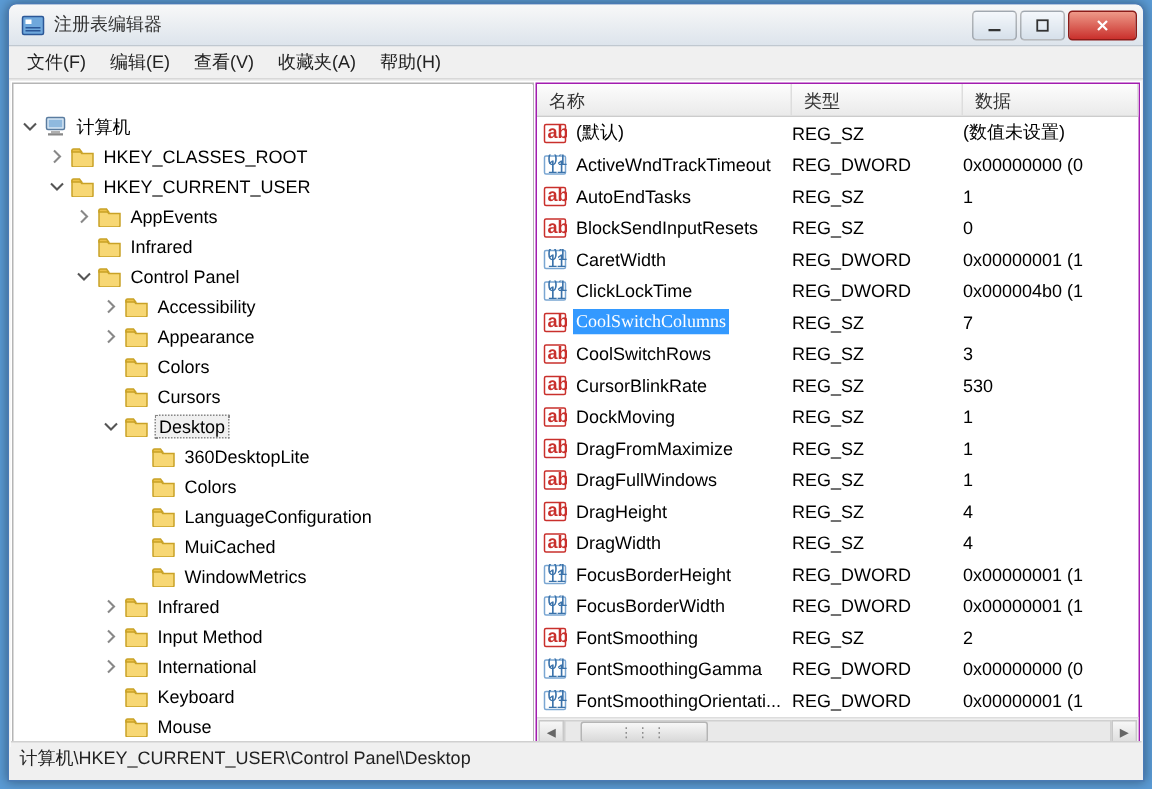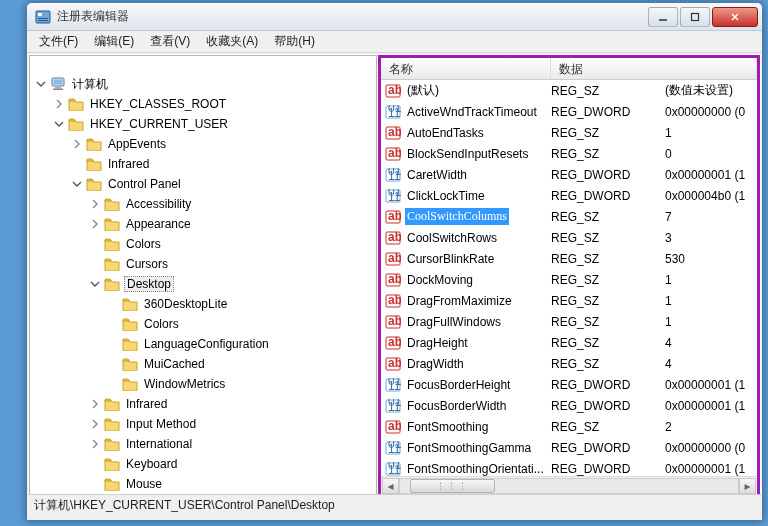--- a/index.html
+++ b/index.html
@@ -1,35 +1,35 @@
 <!DOCTYPE html>
 <html><head>
 <meta charset="utf-8">
 <style>
 * { margin: 0; padding: 0; box-sizing: border-box; font-family: "Microsoft YaHei", "Segoe UI", Tahoma, sans-serif; font-size: 12px; }
 body { background: #5b9bd5; width: 768px; height: 526px; overflow: hidden; position: relative; }
 
 
-.window { position: absolute; top: 2px; left: 5px; right: 5px; bottom: 5px; background: #f0f0f0; border: 1px solid #4a7bb5; border-radius: 6px 6px 0 0; box-shadow: 0 0 8px rgba(0,0,0,0.4); overflow: hidden; margin-left: 21px; }
+.window { position: absolute; top: 2px; left: 5px; right: 5px; bottom: 5px; background: #f0f0f0; border: 1px solid #4a7bb5; border-radius: 6px 6px 0 0; box-shadow: 0 0 8px rgba(0,0,0,0.4); overflow: hidden; }
 .titlebar { height: 28px; background: linear-gradient(to bottom, #f8f8f8, #dde4ec); display: flex; align-items: center; padding: 0 4px 0 8px; border-bottom: 1px solid #c0c8d0; }
 .titlebar .app-icon { width: 16px; height: 16px; margin-right: 6px; }
 .titlebar .title { flex: 1; color: #333; }
 .winbtns { display: flex; gap: 0; }
 .winbtn { width: 30px; height: 20px; border: 1px solid rgba(0,0,0,0.25); display: flex; align-items: center; justify-content: center; color: #444; background: linear-gradient(to bottom, #f4f7fb, #d6e0ea); border-radius: 3px; margin-left: 2px; }
 .winbtn.close { background: linear-gradient(to bottom, #e98, #c9302c); color: #fff; border-color: #8b1b18; width: 46px; }
 .winbtn svg { width: 10px; height: 10px; }
 
 
 .menubar { height: 22px; background: #f0f0f0; display: flex; align-items: flex-start; padding: 0 4px; border-bottom: 1px solid #d8d8d8; }
 .menuitem { padding: 2px 8px; color: #222; cursor: default; }
 
 
 .content { position: absolute; top: 51px; left: 1px; right: 1px; bottom: 22px; display: flex; background: #fff; }
 .tree { width: 348px; border: 1px solid #b5b5b5; margin: 1px; overflow: auto; background: #fff; padding-top: 18px; }
-.listwrap { flex: 1; border: 3px solid #a21caf; margin: 1px 1px 1px 0; background: #fff; display: flex; flex-direction: column; overflow: hidden; }
+.listwrap { flex: 1; border: 1px solid #a21caf; margin: 1px 1px 1px 0; background: #fff; display: flex; flex-direction: column; overflow: hidden; }
 
 
 .tree-row { display: flex; align-items: center; height: 20px; white-space: nowrap; padding-right: 6px; }
 .tree-row .expander { width: 14px; height: 14px; display: inline-flex; align-items: center; justify-content: center; color: #777; cursor: default; flex-shrink: 0; }
 .tree-row .expander.empty { visibility: hidden; }
 .tree-row .folder { width: 16px; height: 14px; margin: 0 4px 0 2px; flex-shrink: 0; }
 .tree-row .label { color: #000; padding: 0 2px; }
 .tree-row.selected .label { border: 1px dotted #888; background: #f0f0f0; }
 .indent { display: inline-block; flex-shrink: 0; }
 
@@ -348,20 +348,21 @@
             <path d="M1 3 h5 l1.5 2 H15 v8 a1 1 0 0 1 -1 1 H2 a1 1 0 0 1 -1 -1 Z" fill="#f7d774" stroke="#c9a227"></path>
             <path d="M1 3 a1 1 0 0 1 1 -1 h4 l1.5 2 H1 Z" fill="#edc24b" stroke="#c9a227"></path>
           </svg>
           <span class="label">Personalization</span>
         </div>
       </div>
 
     <div class="listwrap">
       <div class="list-header">
         <div class="col c1">名称</div>
+        <div class="col c2">类型</div>
         <div class="col c3">数据</div>
       </div>
       <div class="list-body" id="list">
           <div class="list-row">
             <div class="col c1">
               <svg class="vicon" viewBox="0 0 16 14">
                 <rect x="1" y="1" width="14" height="12" rx="1" fill="#fff" stroke="#c9302c"></rect>
                 <text x="3" y="10" font-size="7" fill="#c9302c" font-weight="bold">ab</text>
               </svg>
               <span class="name">(默认)</span>

